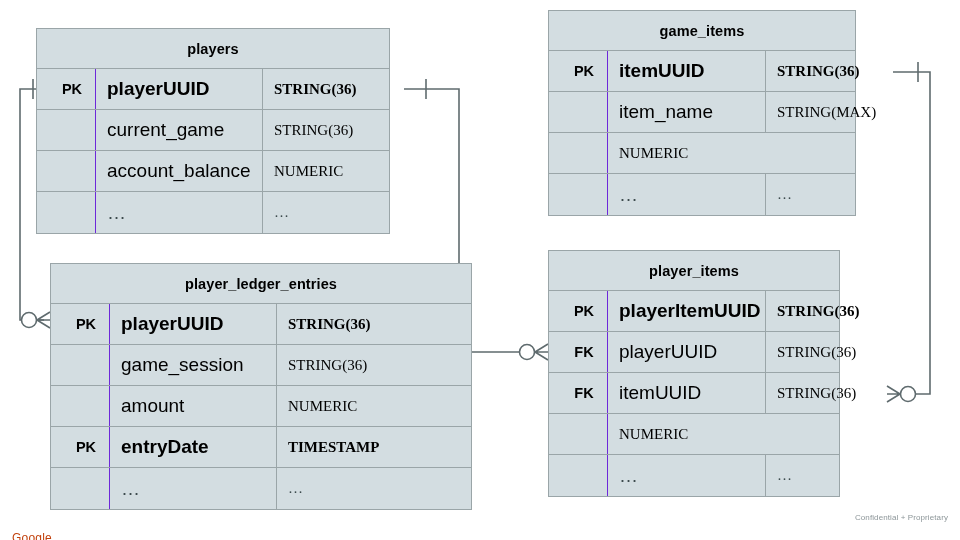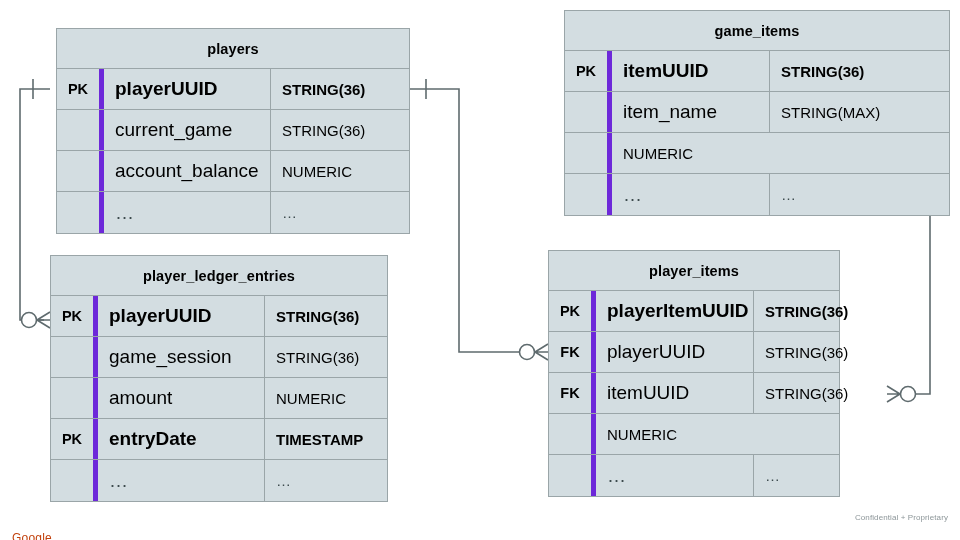--- a/index.html
+++ b/index.html
@@ -50,53 +50,55 @@
     height: 41px;
     box-sizing: border-box;
     border-bottom: 1px solid #9aa5a8;
   }
   .erow:last-child {
     border-bottom: none;
   }
   .c-key {
     width: 47px;
     flex: 0 0 47px;
-    border-right: 5px solid #6d28d9;
+    border-right: 1px solid #6d28d9;
     box-sizing: border-box;
     display: flex;
     align-items: center;
     justify-content: center;
     font-size: 14.5px;
     font-weight: bold;
+    margin-left: 12px;
   }
   .c-name {
     flex: 1 1 auto;
     border-right: 1px solid #9aa5a8;
     box-sizing: border-box;
     display: flex;
     align-items: center;
     padding-left: 11px;
     font-size: 19px;
   }
   .c-type {
     box-sizing: border-box;
     display: flex;
     align-items: center;
     padding-left: 11px;
     font-size: 15px;
+    font-family: Liberation Serif, serif;
   }
   .erow.pk .c-name,
   .erow.pk .c-type { font-weight: bold; }
   .erow.ellipsis .c-name,
   .erow.ellipsis .c-type { color: #3c4a4d; letter-spacing: 1px; }
 
   
-  #ent-players      { left: 56px;  top: 28px;  width: 354px; }
-  #ent-ledger       { left: 50px;  top: 255px; width: 338px; }
-  #ent-game-items   { left: 564px; top: 10px;  width: 386px; }
+  #ent-players      { left: 36px;  top: 28px;  width: 354px; }
+  #ent-ledger       { left: 50px;  top: 263px; width: 422px; }
+  #ent-game-items   { left: 548px; top: 10px;  width: 308px; }
   #ent-player-items { left: 548px; top: 250px; width: 292px; }
 
   #ent-players .c-name      { flex: 0 0 167px; }
   #ent-ledger .c-name       { flex: 0 0 167px; }
   #ent-game-items .c-name   { flex: 0 0 158px; }
   #ent-player-items .c-name { flex: 0 0 158px; }
 
   .footer-logo {
     position: absolute;
     left: 12px;

